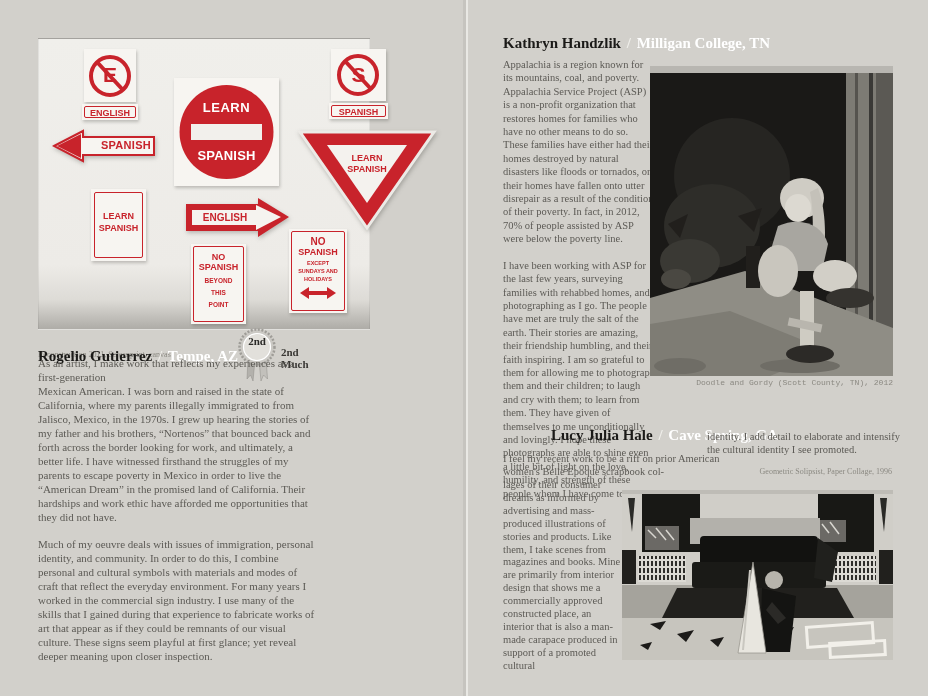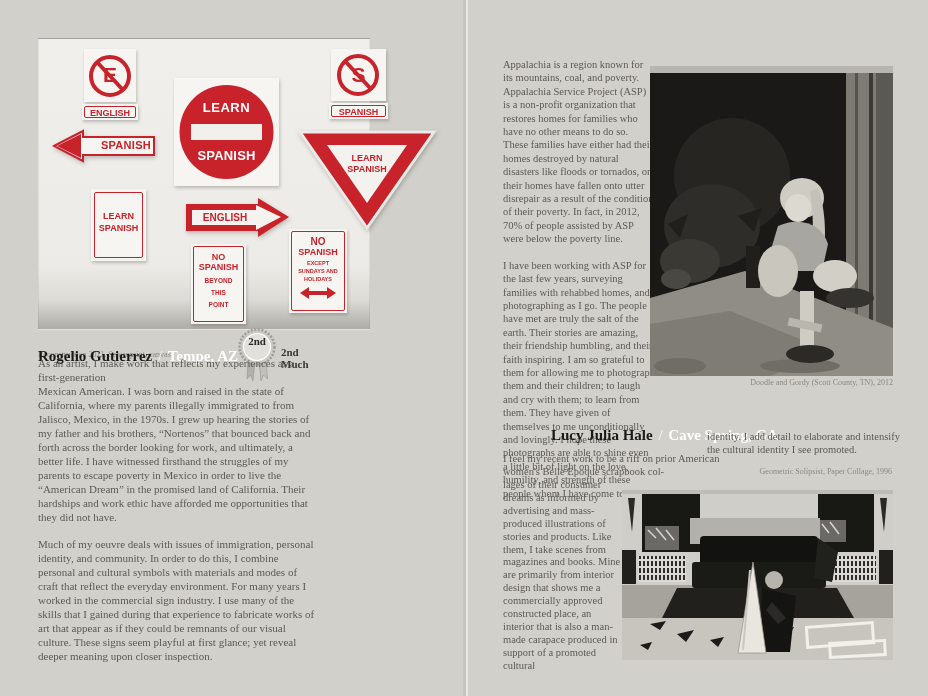--- a/index.html
+++ b/index.html
@@ -158,20 +158,25 @@
     <div>2nd</div>
     <div>Much</div>
   </div>
 
   <div class="body-col" style="left:38px;top:356px;width:278px;font-family:Liberation Serif, serif;">
     <p>As an artist, I make work that reflects my experiences as a first-generation
 Mexican American. I was born and raised in the state of California, where my parents illegally immigrated to from Jalisco, Mexico, in the 1970s. I grew up hearing the stories of my father and his brothers, “Nortenos” that bounced back and forth across the border looking for work, and ultimately, a better life.  I have witnessed firsthand the struggles of my parents to escape poverty in Mexico in order to live the “American Dream” in the promised land of California.  Their hardships and work ethic have afforded me opportunities that they did not have.</p>
     <p>Much of my oeuvre deals with issues of immigration, personal identity, and community.  In order to do this, I combine personal and cultural symbols with materials and modes of craft that reflect the everyday environment.  For many years I worked in the commercial sign industry. I use many of the skills that I gained during that experience to fabricate works of art that appear as if they could be remnants of our visual culture. These signs seem playful at first glance; yet reveal deeper meaning upon closer inspection.</p>
   </div>
 
+  <div class="heading" style="left:503px;top:35px;">
+    <span>Kathryn Handzlik</span>
+    <span class="sep">/</span>
+    <span class="loc">Milligan College, TN</span>
+  </div>
 
   <div class="body-col body-col-sm" style="left:503px;top:58px;width:152px;">
     <p>Appalachia is a region known for its mountains, coal, and poverty. Appalachia Service Project (ASP) is a non-profit organization that restores homes for families who have no other means to do so. These families have either had their homes destroyed by natural disasters like floods or tornados, or their homes have fallen onto utter disrepair as a result of the condition of their poverty. In fact, in 2012, 70% of people assisted by ASP were below the poverty line.</p>
     <p>I have been working with ASP for the last few years, surveying families with rehabbed homes, and photographing as I go. The people I have met are truly the salt of the earth. Their stories are amazing, their friendship humbling, and their faith inspiring. I am so grateful to them for allowing me to photograph them and their children; to laugh and cry with them; to learn from them. They have given of themselves to me unconditionally and lovingly. I hope these photographs are able to shine even a little bit of light on the love, humility, and strength of these people whom I have come to love.</p>
   </div>
 
   <div class="photo" style="left:650px;top:66px;width:243px;height:310px;">
     <svg width="243" height="310" viewBox="0 0 243 310">
       <rect x="0" y="0" width="243" height="310" fill="#1a1917"></rect>
       <rect x="0" y="0" width="243" height="7" fill="#b8b6b1"></rect>
@@ -198,21 +203,21 @@
       <path d="M168,122 C178,150 176,185 170,205 L158,200 C164,175 164,145 160,126 Z" fill="#c4c1b9"></path>
       <path d="M128,160 C150,150 172,158 178,178 L172,205 130,205 122,180 Z" fill="#a8a6a0"></path>
       <ellipse cx="128" cy="205" rx="20" ry="26" fill="#c9c6be"></ellipse>
       <ellipse cx="185" cy="210" rx="22" ry="16" fill="#d2cfc7"></ellipse>
       <rect x="150" y="225" width="14" height="55" fill="#cfccc3"></rect>
       <ellipse cx="200" cy="232" rx="24" ry="10" fill="#35332f"></ellipse>
       <ellipse cx="160" cy="288" rx="24" ry="9" fill="#2c2a27"></ellipse>
       <rect x="138" y="255" width="34" height="8" fill="#b9b6ae" transform="rotate(12 155 259)"></rect>
     </svg>
   </div>
-  <div class="caption" style="left:650px;top:378px;width:243px;text-align:right;">Doodle and Gordy (Scott County, TN), 2012</div>
+  <div class="caption" style="left:650px;top:378px;width:243px;text-align:right;font-family:Liberation Mono, monospace;">Doodle and Gordy (Scott County, TN), 2012</div>
 
   <div class="heading" style="left:503px;top:427px;margin-left:48px;">
     <span>Lucy Julia Hale</span>
     <span class="sep">/</span>
     <span class="loc">Cave Spring, GA</span>
   </div>
 
   <div class="body-col body-col-sm" style="left:707px;top:430px;width:196px;">
     <p>identity. I add detail to elaborate and intensify the cultural identity I see promoted.</p>
   </div>

